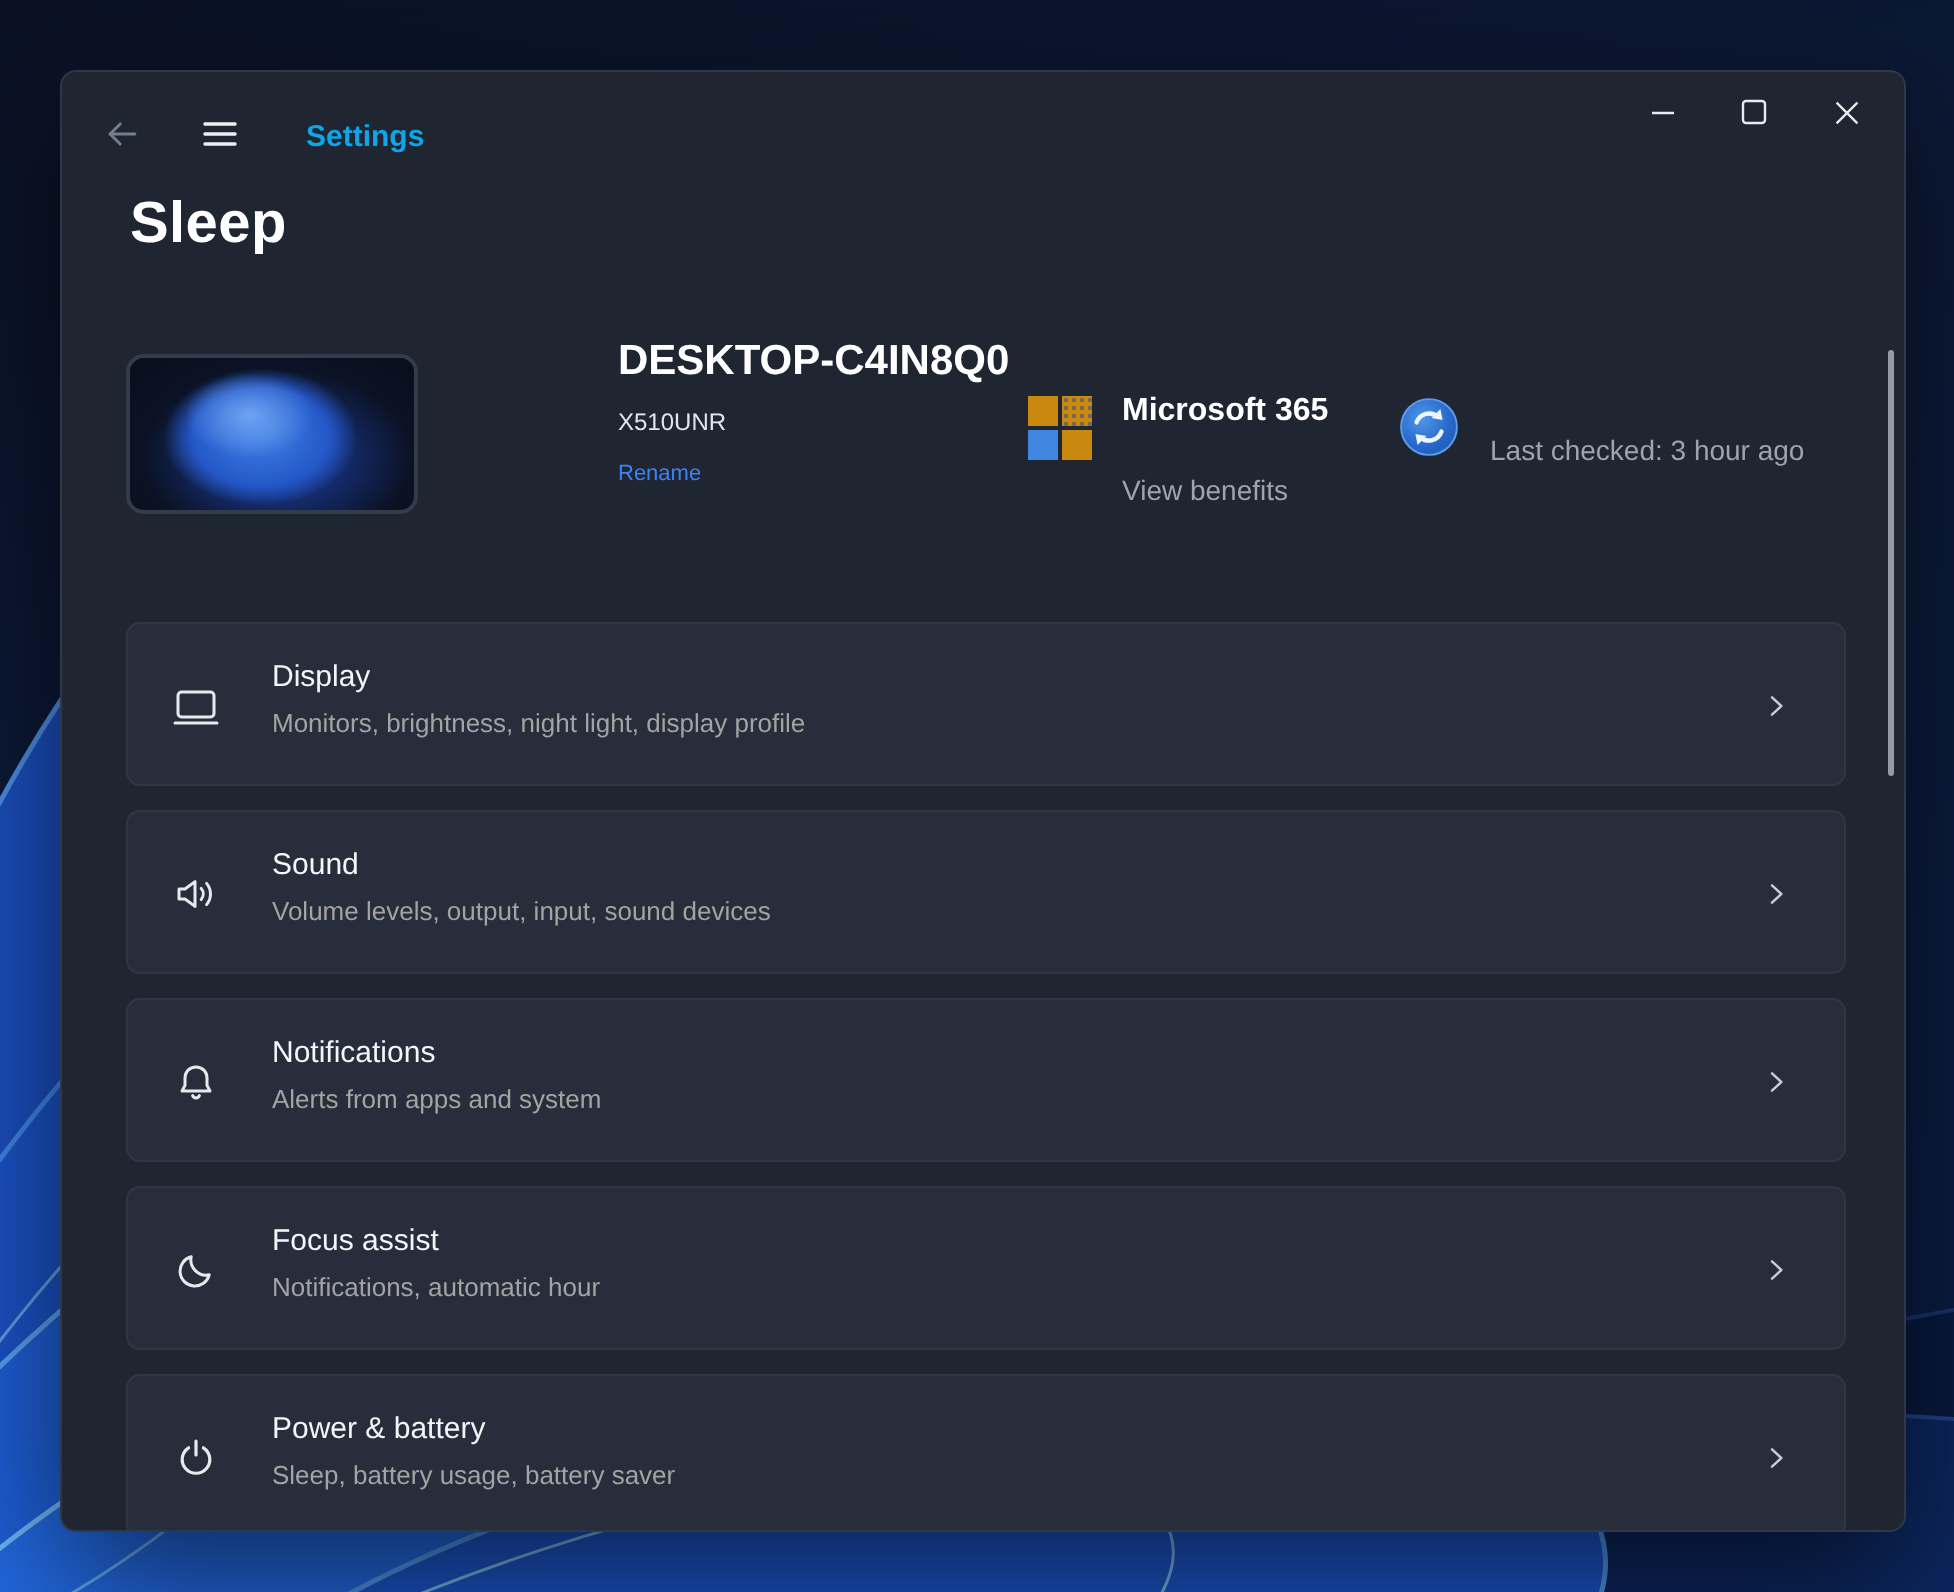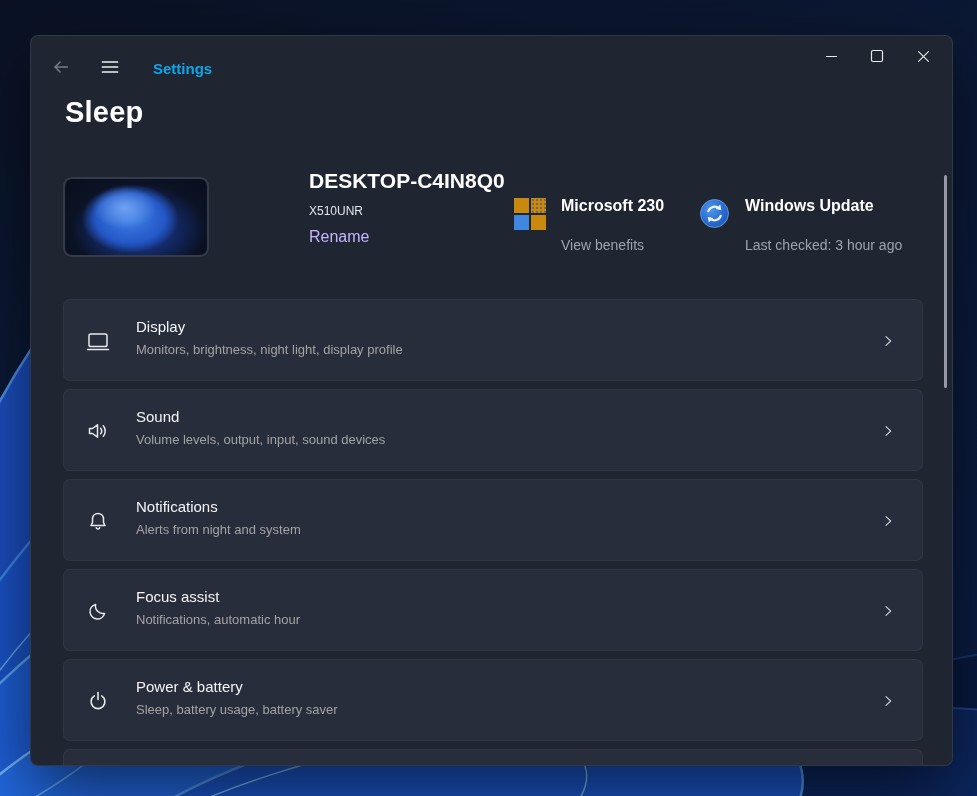--- a/index.html
+++ b/index.html
@@ -49,40 +49,40 @@
     border-radius:9px;border:2px solid #343B4A;box-sizing:border-box;
     background:
       radial-gradient(ellipse 46px 30px at 42% 38%, #6FA2F2 0%, rgba(111,162,242,0) 70%),
       radial-gradient(ellipse 62px 44px at 46% 52%, #3E7FE4 0%, #2458C8 55%, rgba(36,88,200,0) 78%),
       radial-gradient(ellipse 84px 56px at 52% 66%, #1B3FA8 0%, rgba(27,63,168,0) 80%),
       radial-gradient(ellipse 120px 80px at 50% 60%, #101B38 0%, #070B14 100%);
   }
   .device-info{position:absolute;left:230px;top:132px;margin-left:48px;}
   .device-name{color:#FFFFFF;font-size:21px;font-weight:700;line-height:26px;}
   .device-model{color:#E2E5EA;font-size:12px;line-height:20px;margin-top:7px;}
-  .device-rename{color:#c4b5fd;font-size:16px;line-height:20px;margin-top:6px;cursor:pointer;width:max-content;}
+  .device-rename{color:#3b82f6;font-size:11px;line-height:20px;margin-top:6px;cursor:pointer;width:max-content;}
   
   .quick{position:absolute;top:160px;display:flex;cursor:pointer;}
   .quick.ms365{left:483px;}
   .quick.wupdate{left:668px;}
   .quick .q-icon{flex:0 0 auto;margin-right:15px;margin-top:2px;}
   .q-title{color:#FFFFFF;font-size:16px;font-weight:700;line-height:20px;}
   .q-sub{color:#9EA3AD;font-size:14px;line-height:18px;margin-top:20px;}
   .ms-grid{width:32px;height:32px;display:grid;grid-template-columns:15px 15px;grid-template-rows:15px 15px;gap:2px;}
   .ms-sq{width:15px;height:15px;}
   .ms-sq.tl{background:#C9880E;}
   .ms-sq.tr{background:#C9880E;background-image:radial-gradient(rgba(45,80,150,.55) 1px, transparent 1.2px);background-size:4px 4px;}
   .ms-sq.bl{background:#3F87E0;}
   .ms-sq.br{background:#C9880E;}
   
   .cards{position:absolute;left:32px;top:263px;width:860px;}
   .card{
     position:relative;height:82px;margin-bottom:8px;border-radius:7px;
     background:#282D3B;border:1px solid rgba(255,255,255,.045);
-    box-sizing:border-box;cursor:pointer;
+    box-sizing:border-box;cursor:pointer;margin-top:12px;
   }
   .card .c-icon{position:absolute;left:22px;top:29px;width:24px;height:24px;}
   .c-title{position:absolute;left:72px;top:17px;color:#F3F5F7;font-size:15px;line-height:20px;}
   .c-sub{position:absolute;left:72px;top:41px;color:#a3a3a3;font-size:13px;line-height:18px;}
   .c-chevron{position:absolute;right:26px;top:33px;width:16px;height:16px;}
   .card.partial{height:40px;margin-bottom:0;}
   
   .scrollbar-thumb{
     position:absolute;right:5px;top:139px;width:3px;height:213px;
     background:#959BA6;border-radius:2px;cursor:pointer;
@@ -165,21 +165,21 @@
   </div>
 
   <div class="quick ms365">
     <div class="q-icon ms-grid">
       <div class="ms-sq tl"></div>
       <div class="ms-sq tr"></div>
       <div class="ms-sq bl"></div>
       <div class="ms-sq br"></div>
     </div>
     <div>
-      <div class="q-title">Microsoft 230</div>
+      <div class="q-title">Microsoft 365</div>
       <div class="q-sub">View benefits</div>
     </div>
   </div>
 
   <div class="quick wupdate">
     <div class="q-icon">
       <svg width="31" height="31" viewBox="0 0 32 32">
         <defs>
           <radialGradient id="wuGrad" cx="0.38" cy="0.35" r="0.85">
             <stop offset="0" stop-color="#4F97EC"></stop>
@@ -188,21 +188,20 @@
           </radialGradient>
         </defs>
         <circle cx="16" cy="16" r="14.4" fill="url(#wuGrad)" stroke="#5E9BE8" stroke-width="1"></circle>
         <path d="M9.6 13.6A7 7 0 0 1 20.6 10.6" fill="none" stroke="#EDF4FC" stroke-width="2.3" stroke-linecap="round"></path>
         <polygon points="21.9,6.7 23,12.4 17.3,11.3" fill="#EDF4FC"></polygon>
         <path d="M22.4 18.4A7 7 0 0 1 11.4 21.4" fill="none" stroke="#EDF4FC" stroke-width="2.3" stroke-linecap="round"></path>
         <polygon points="10.1,25.3 9,19.6 14.7,20.7" fill="#EDF4FC"></polygon>
       </svg>
     </div>
     <div>
-      <div class="q-title">Windows Update</div>
       <div class="q-sub">Last checked: 3 hour ago</div>
     </div>
   </div>
 
   <div class="cards">
 
     <div class="card">
       <span class="c-icon">
         <svg width="24" height="24" viewBox="0 0 24 24" fill="none" stroke="#E6E9ED" stroke-width="1.5" stroke-linecap="round">
           <rect x="3" y="5" width="18" height="12.5" rx="1.8"></rect>
@@ -236,21 +235,21 @@
     </div>
 
     <div class="card">
       <span class="c-icon">
         <svg width="24" height="24" viewBox="0 0 24 24" fill="none" stroke="#E6E9ED" stroke-width="1.5" stroke-linecap="round" stroke-linejoin="round">
           <path d="M12 4.5c-3.2 0-5.5 2.4-5.5 5.5v3.7L5 16.5h14l-1.5-2.8V10c0-3.1-2.3-5.5-5.5-5.5z"></path>
           <path d="M10.3 18.8a1.8 1.8 0 0 0 3.4 0"></path>
         </svg>
       </span>
       <div class="c-title">Notifications</div>
-      <div class="c-sub">Alerts from night and system</div>
+      <div class="c-sub">Alerts from apps and system</div>
       <span class="c-chevron">
         <svg width="16" height="16" viewBox="0 0 24 24" fill="none" stroke="#C9CDD4" stroke-width="1.8" stroke-linecap="round" stroke-linejoin="round">
             <path d="M9 5.5 16 12l-7 6.5"></path>
           </svg>
       </span>
     </div>
 
     <div class="card">
       <span class="c-icon">
         <svg width="24" height="24" viewBox="0 0 24 24" fill="none" stroke="#E6E9ED" stroke-width="1.5" stroke-linecap="round" stroke-linejoin="round">

